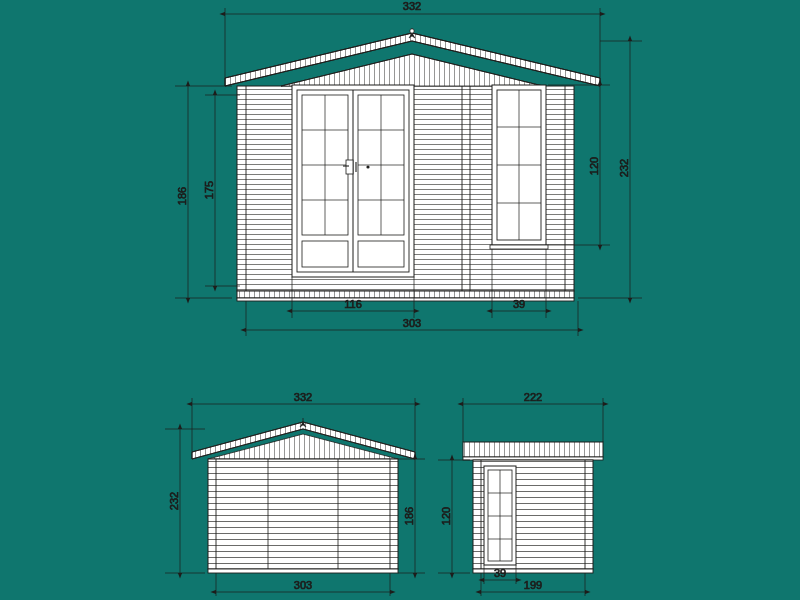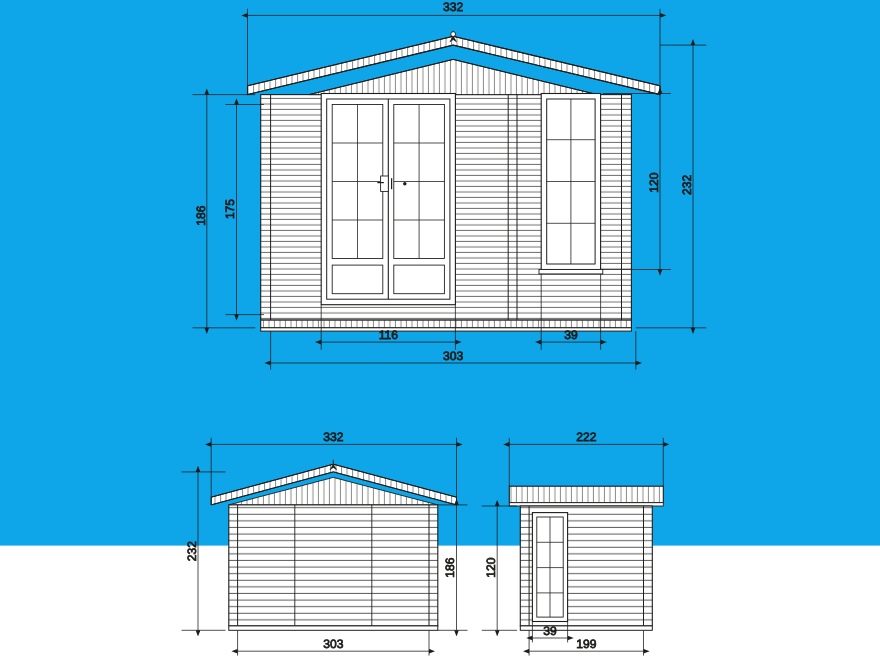--- a/index.html
+++ b/index.html
@@ -10,22 +10,22 @@
   body {
     width: 800px;
     height: 600px;
     font-family: "Liberation Sans", sans-serif;
     color: #1a1a1a;
     overflow: hidden;
   }
   #sheet {
     position: relative;
     width: 800px;
-    height: 496px;
-    background: #0ea5e9;
+    height: 600px;
+    background: #0f766e;
   }
   svg {
     display: block;
   }
   .dimtext {
     font-family: "Liberation Sans", sans-serif;
     font-size: 11px;
     fill: #1a1a1a;
   }
 </style>

